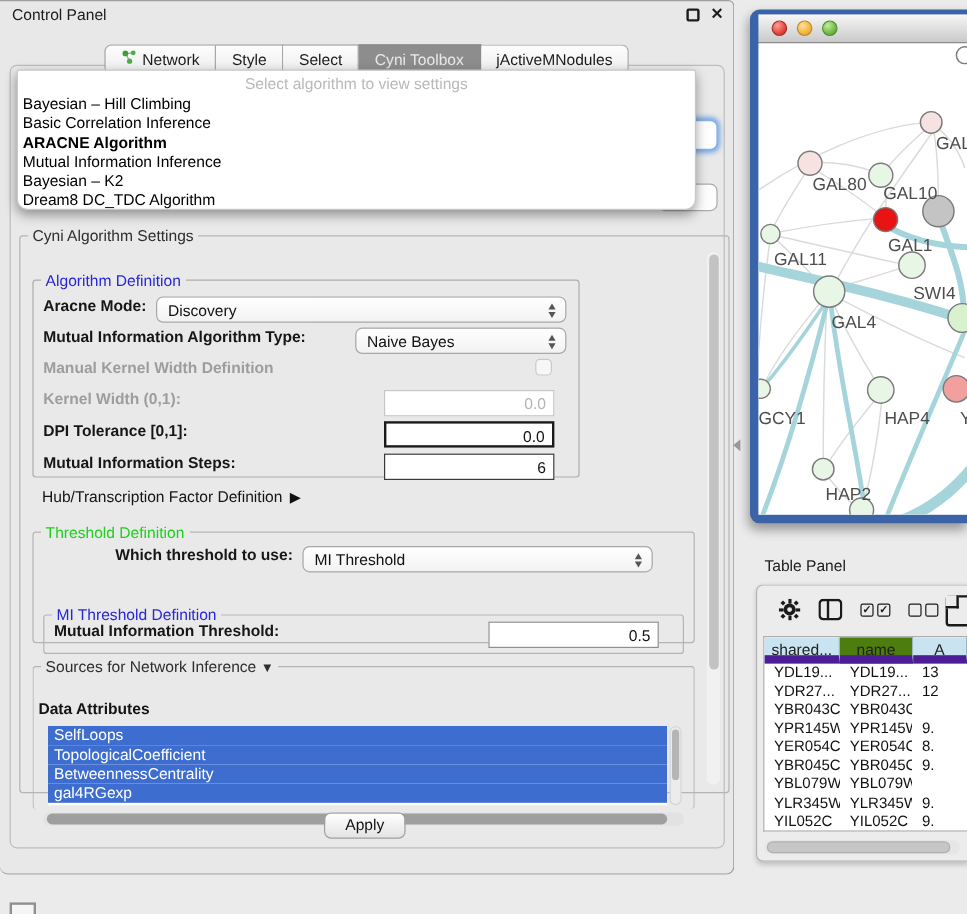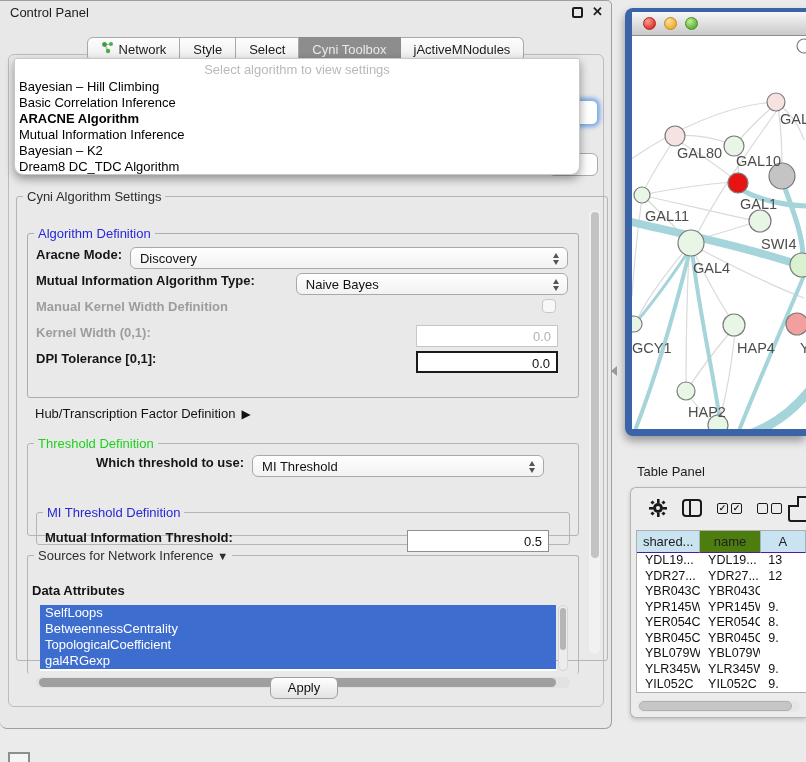--- a/index.html
+++ b/index.html
@@ -38,21 +38,21 @@
   #combo-frag-1 { left:552px; top:99px; width:46px; height:25px; background:#fff; border:1px solid #8ab2e2;
     border-radius:6px; box-shadow:0 0 4px 2px rgba(90,150,230,0.8); z-index:2; }
   #combo-frag-2 { left:548px; top:152px; width:50px; height:23px; background:#fdfdfd;
     border:1px solid #ababab; border-radius:6px; z-index:2; }
 
   
   fieldset { border:1px solid #b5b5b5; border-radius:3px; position:absolute; }
   legend { font-size:13px; padding:0 4px; margin-left:6px; white-space:nowrap; }
   #fs-settings { left:16px; top:188px; width:592px; height:472px; }
   #fs-settings > legend { color:#2e2e2e; }
-  #fs-algdef { left:10px; top:22px; width:552px; height:172px; border-color:#adadad; }
+  #fs-algdef { left:10px; top:22px; width:456px; height:172px; border-color:#adadad; }
   #fs-algdef > legend, #fs-mithr > legend { color:#2727d8; }
   #fs-threshold { left:10px; top:232px; width:552px; height:100px; }
   #fs-threshold > legend { color:#1cd11c; }
   #fs-mithr { left:8px; top:54px; width:534px; height:40px; }
   #fs-sources { left:10px; top:344px; width:552px; height:126px; border-bottom:none; }
   #fs-sources > legend { color:#2e2e2e; }
 
   .row { position:absolute; left:8px; right:10px; height:24px; display:flex; align-items:flex-start; }
   .lbl { font-size:13px; font-weight:bold; color:#161616; white-space:nowrap; }
   .lbl.disabled { color:#9d9d9d; }
@@ -111,21 +111,21 @@
     border:1px solid #b5b5b5; border-right:none; border-radius:6px 0 0 6px; box-shadow:0 2px 4px rgba(0,0,0,0.18); overflow:hidden; }
   #table-toolbar { left:0; top:0; right:0; height:40px; display:flex; align-items:center; gap:15px; padding-left:18px; }
   .tool-icon { display:flex; align-items:center; gap:3px; color:#1a1a1a; }
   .cb-sq { width:11px; height:11px; border:1.5px solid #1a1a1a; border-radius:2px; font-size:9px;
     line-height:9px; text-align:center; font-weight:bold; color:#1a1a1a; }
   #doc-icon { position:absolute; right:-8px; top:8px; width:26px; height:26px; border:2px solid #1a1a1a; border-radius:3px; background:#ececec; }
   #doc-icon:before { content:""; position:absolute; left:-2px; top:-2px; width:9px; height:9px; background:#ececec; border-right:2px solid #1a1a1a; border-bottom:2px solid #1a1a1a; }
   #grid { left:5px; top:42px; right:0; bottom:24px; background:#fff; border:1px solid #aeaeae; border-right:none; overflow:hidden; }
   .hdr-row, .data-row { display:flex; }
   .hdr-cell { height:22px; font-size:13px; color:#222; text-align:center; padding-top:3px;
-    border-right:1px solid #9fb6c0; border-bottom:1px solid #4c1d95; overflow:hidden; white-space:nowrap; }
+    border-right:1px solid #9fb6c0; border-bottom:7px solid #4c1d95; overflow:hidden; white-space:nowrap; }
   .c0 { width:84px; } .c1 { width:80px; } .c2 { width:60px; }
   .hdr-blue { background:#c9e4f0; } .hdr-lite { background:#4d7c0f; }
   .data-cell { height:15.5px; font-size:12.5px; color:#111; padding:0 0 0 8px; white-space:nowrap; overflow:hidden; }
   #table-hscroll { left:6px; right:6px; bottom:5px; height:12px; background:#e6e6e6; border-radius:6px; }
   #table-hscroll .thumb { position:absolute; left:2px; top:1px; right:8px; height:10px; background:#c6c6c6; border-radius:5px; border:1px solid #b0b0b0; }
 
   #corner-icon { left:8px; top:752px; width:22px; height:14px; border:2px solid #8f8f8f; background:#f5f5f5; }
 
   svg text { font-family:"Liberation Sans", sans-serif; }
 </style>
@@ -204,51 +204,55 @@
         <span class="checkbox"></span>
       </div>
       <div class="row" style="top:84px;">
         <span class="lbl disabled">Kernel Width (0,1):</span>
         <span class="field" style="border:1px solid #c6c6c6; color:#b3b3b3;">0.0</span>
       </div>
       <div class="row" style="top:110px;">
         <span class="lbl">DPI Tolerance [0,1]:</span>
         <span class="field" style="border:2px solid #1a1a1a;">0.0</span>
       </div>
+      <div class="row" style="top:137px;">
+        <span class="lbl">Mutual Information Steps:</span>
+        <span class="field" style="border:1.5px solid #3a3a3a;">6</span>
+      </div>
     </fieldset>
 
     <div class="abs" id="hub-row">
       <span>Hub/Transcription Factor Definition</span><span id="hub-arrow">▶</span>
     </div>
 
     <fieldset id="fs-threshold">
       <legend>Threshold Definition</legend>
       <div class="row" style="top:4px; left:68px;">
         <span class="lbl">Which threshold to use:</span>
         <span class="combo" style="margin-right:24px;">
           <span>MI Threshold</span>
           <span class="stepper"></span>
         </span>
       </div>
       <fieldset id="fs-mithr">
         <legend>MI Threshold Definition</legend>
-        <div class="row" style="top:-2px;margin-top:12px;">
+        <div class="row" style="top:-2px;">
           <span class="lbl">Mutual Information Threshold:</span>
           <span class="field" style="border:1px solid #8f8f8f; top:0;">0.5</span>
         </div>
       </fieldset>
     </fieldset>
 
     <fieldset id="fs-sources">
       <legend><span>Sources for Network Inference</span> <span style="font-size:11px;">▼</span></legend>
       <div class="abs" id="data-attr-label">Data Attributes</div>
       <div class="abs" id="attr-list">
           <div class="attr-item">SelfLoops</div>
+          <div class="attr-item">TopologicalCoefficient</div>
           <div class="attr-item">BetweennessCentrality</div>
-          <div class="attr-item">TopologicalCoefficient</div>
           <div class="attr-item">gal4RGexp</div>
         </div>
       <div class="abs" id="attr-vscroll">
           <span class="thumb"></span>
         </div>
       <div class="abs" id="attr-hscroll">
           <span class="thumb"></span>
         </div>
     </fieldset>
 

